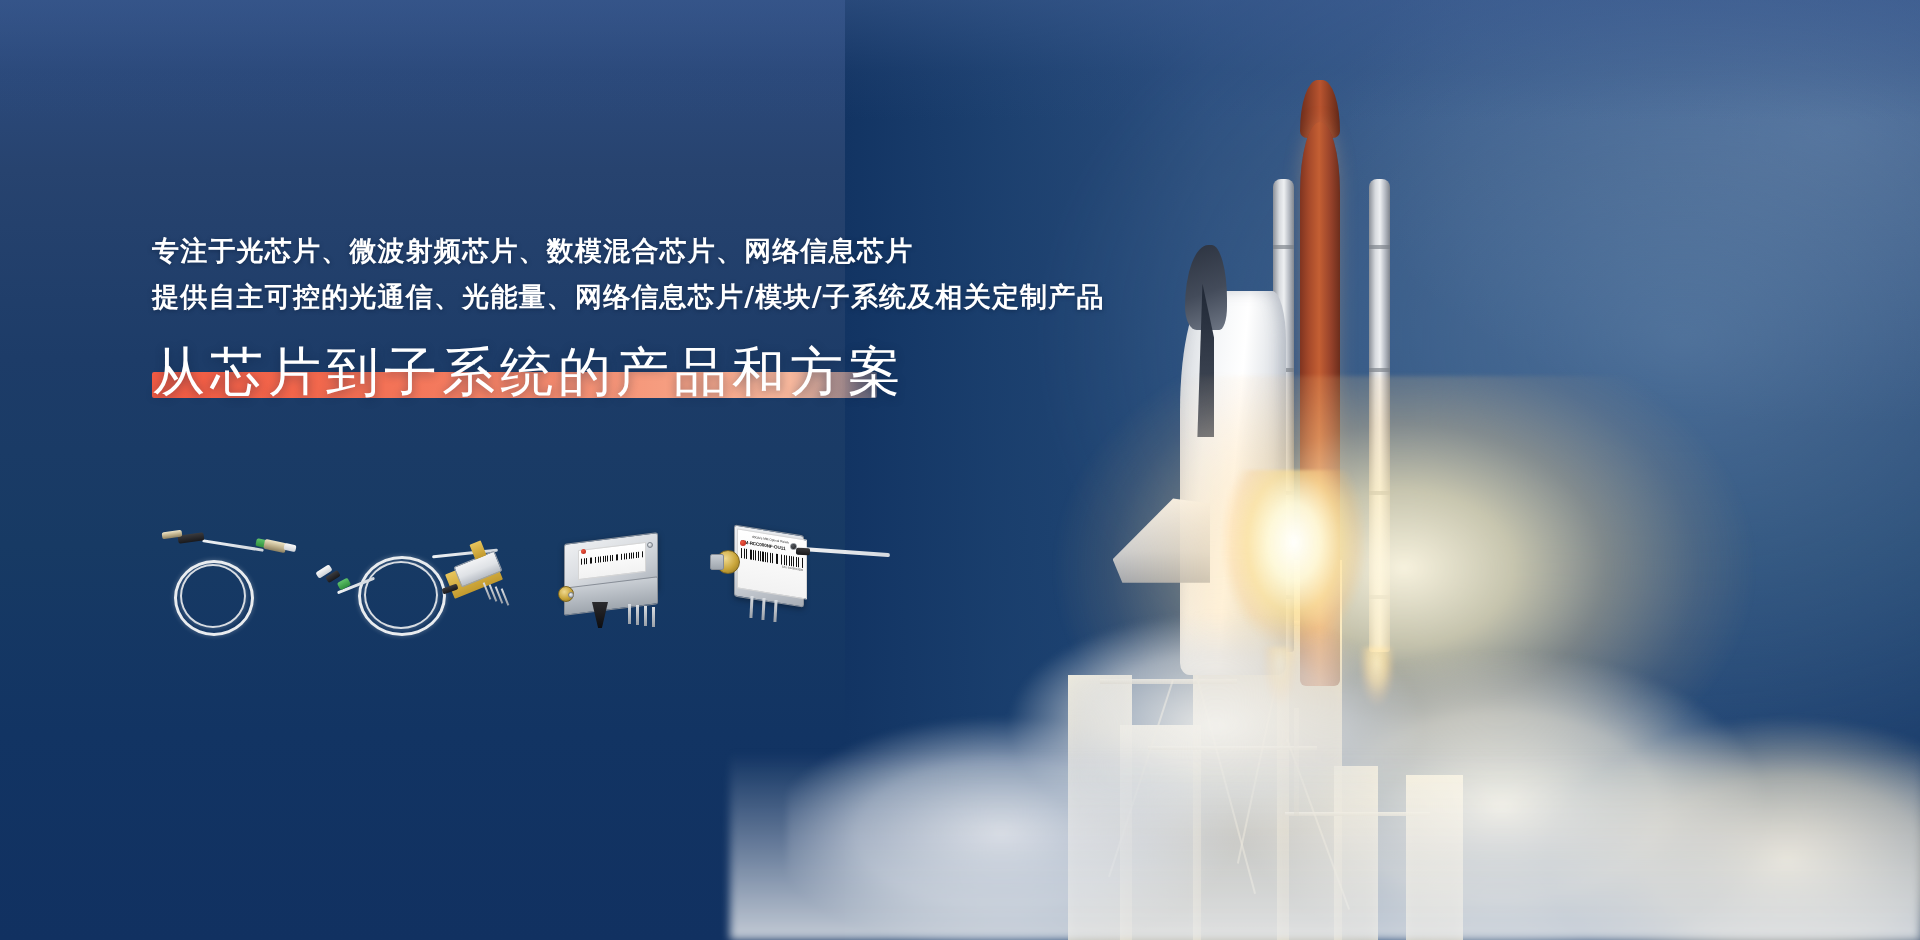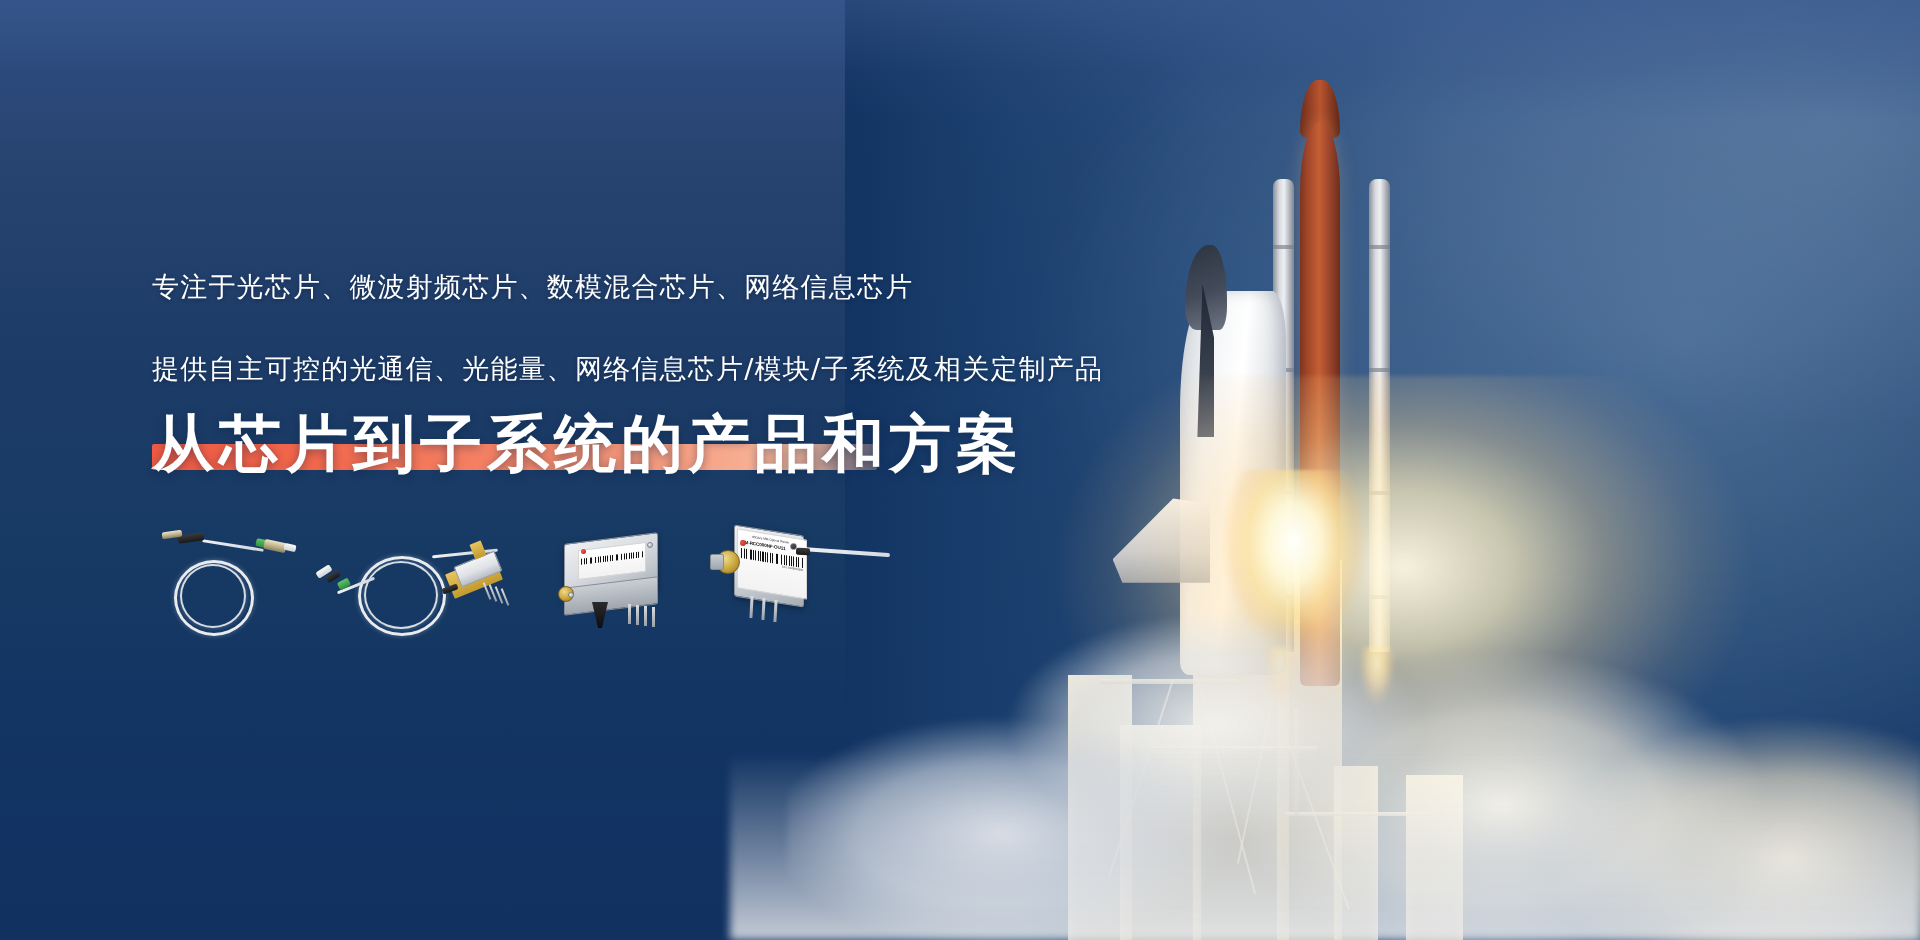--- a/index.html
+++ b/index.html
@@ -147,44 +147,43 @@
     position: absolute;
     left: 152px;
     top: 228px;
     width: 960px;
   }
   .sub-line {
     color: #ffffff;
     font-size: 27px;
     line-height: 46px;
     letter-spacing: 1.2px;
-    font-weight: 400;
+    font-weight: 700;
     white-space: nowrap;
     text-shadow: 0 1px 4px rgba(8,26,54,0.55);
-    margin-top: 36px;
   }
   .headline-wrap {
     position: relative;
     margin-top: 20px;
     display: inline-block;
   }
   .headline-bar {
     position: absolute;
     left: 0;
     bottom: 6px;
     width: 725px;
     height: 26px;
     background: linear-gradient(90deg, #f05a43 0%, #f2674c 22%, #f5876a 52%, #f6a184 74%, #f7b79c 88%, rgba(247,190,167,0.35) 100%);
     border-radius: 2px;
   }
   .headline {
     position: relative;
     color: #ffffff;
-    font-size: 62px;
-    font-weight: 700;
+    font-size: 53px;
+    font-weight: 400;
     letter-spacing: 5px;
     line-height: 64px;
     white-space: nowrap;
     text-shadow: 0 2px 10px rgba(10,30,60,0.45);
   }
 
   
   .products {
     position: absolute;
     left: 150px;

